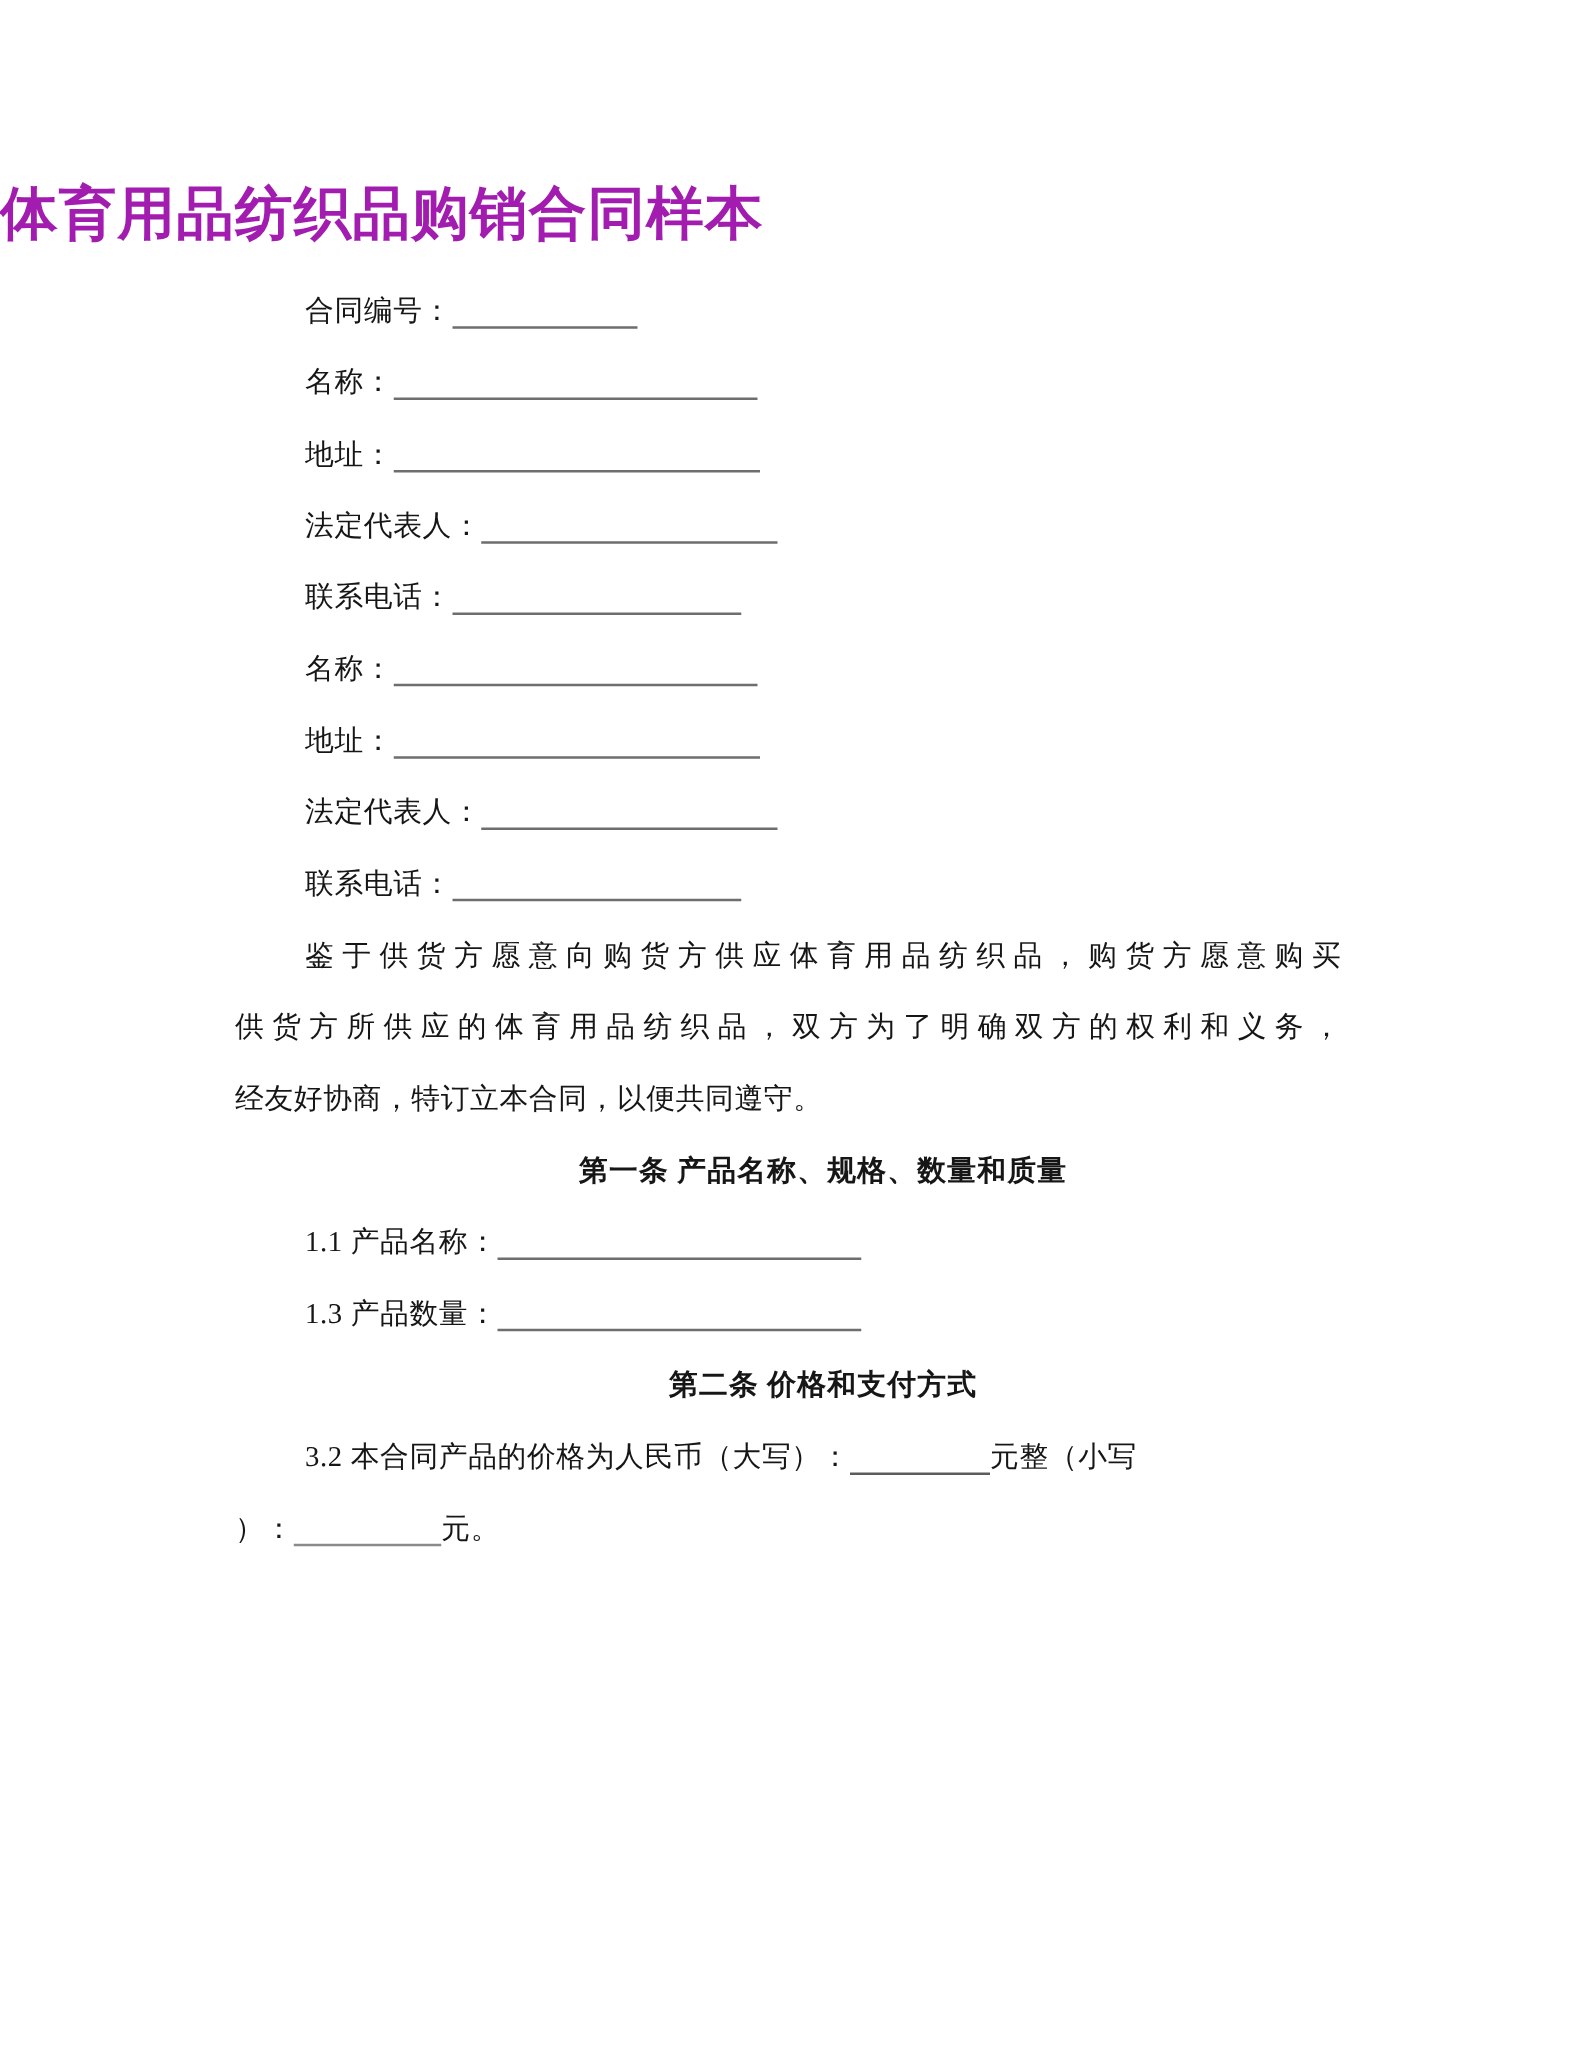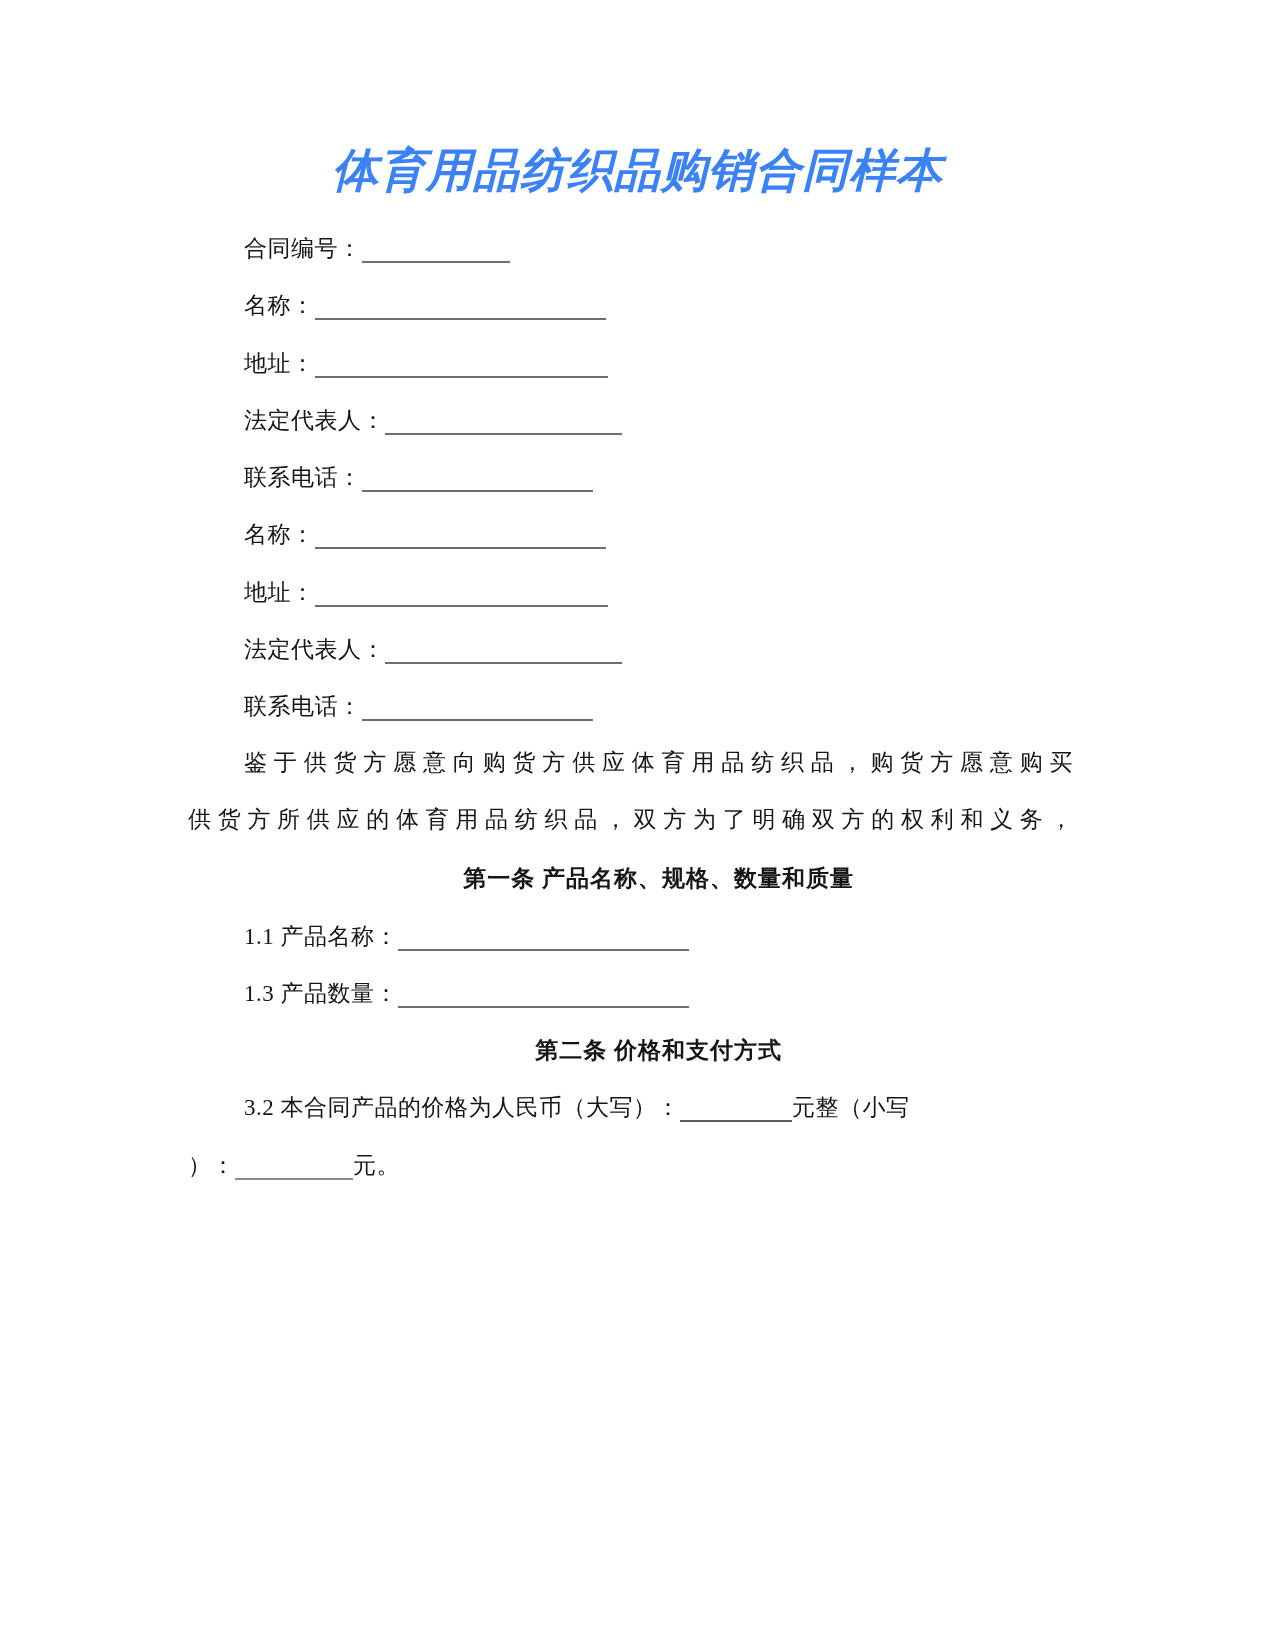--- a/index.html
+++ b/index.html
@@ -8,46 +8,44 @@
     position: relative;
     width: 1275px;
     height: 1650px;
     background: #ffffff;
     overflow: hidden;
     font-family: "Liberation Serif", "DejaVu Serif", serif;
     color: #161616;
   }
   .title {
     padding-top: 143px;
-    text-align: center;
+    text-align: left;
     font-size: 46px;
     line-height: 56px;
     font-weight: bold;
     letter-spacing: 1px;
-    color: #3b82f6;
-    font-style: italic;
+    color: #a21caf;
   }
   .content {
     width: 885px;
     margin: 21px 0 0 188px;
     font-size: 23px;
     letter-spacing: 0.5px;
   }
   .line {
     line-height: 57.3px;
     height: 57.3px;
     white-space: nowrap;
   }
   .ind { text-indent: 56px; }
   .h { font-weight: bold; letter-spacing: 1px; text-align: center; }
   .just {
     text-align: justify;
     text-align-last: justify;
     white-space: normal;
-    font-family: Liberation Mono, monospace;
   }
   .u {
     display: inline-block;
     height: 1em;
     border-bottom: 2px solid #6e6e6e;
     vertical-align: -7px;
     text-indent: 0;
   }
   .u-148 { width: 148px; }
   .u-291 { width: 291px; }
@@ -75,20 +73,21 @@
     <div class="line ind"><span>法定代表人：</span><span class="u u-237"></span></div>
     <div class="line ind"><span>联系电话：</span><span class="u u-231"></span></div>
 
     <div class="line ind"><span>名称：</span><span class="u u-291"></span></div>
     <div class="line ind"><span>地址：</span><span class="u u-293"></span></div>
     <div class="line ind"><span>法定代表人：</span><span class="u u-237"></span></div>
     <div class="line ind"><span>联系电话：</span><span class="u u-231"></span></div>
 
     <div class="line ind just">鉴于供货方愿意向购货方供应体育用品纺织品，购货方愿意购买</div>
     <div class="line just">供货方所供应的体育用品纺织品，双方为了明确双方的权利和义务，</div>
+    <div class="line">经友好协商，特订立本合同，以便共同遵守。</div>
 
     <div class="line ind h">第一条 产品名称、规格、数量和质量</div>
     <div class="line ind"><span>1.1 产品名称：</span><span class="u u-291"></span></div>
     <div class="line ind"><span>1.3 产品数量：</span><span class="u u-291"></span></div>
 
     <div class="line ind h">第二条 价格和支付方式</div>
     <div class="line ind"><span>3.2 本合同产品的价格为人民币（大写）：</span><span class="u u-112"></span><span>元整（小写</span></div>
     <div class="line"><span>）：</span><span class="u u-118"></span><span>元。</span></div>
 
   </div>

